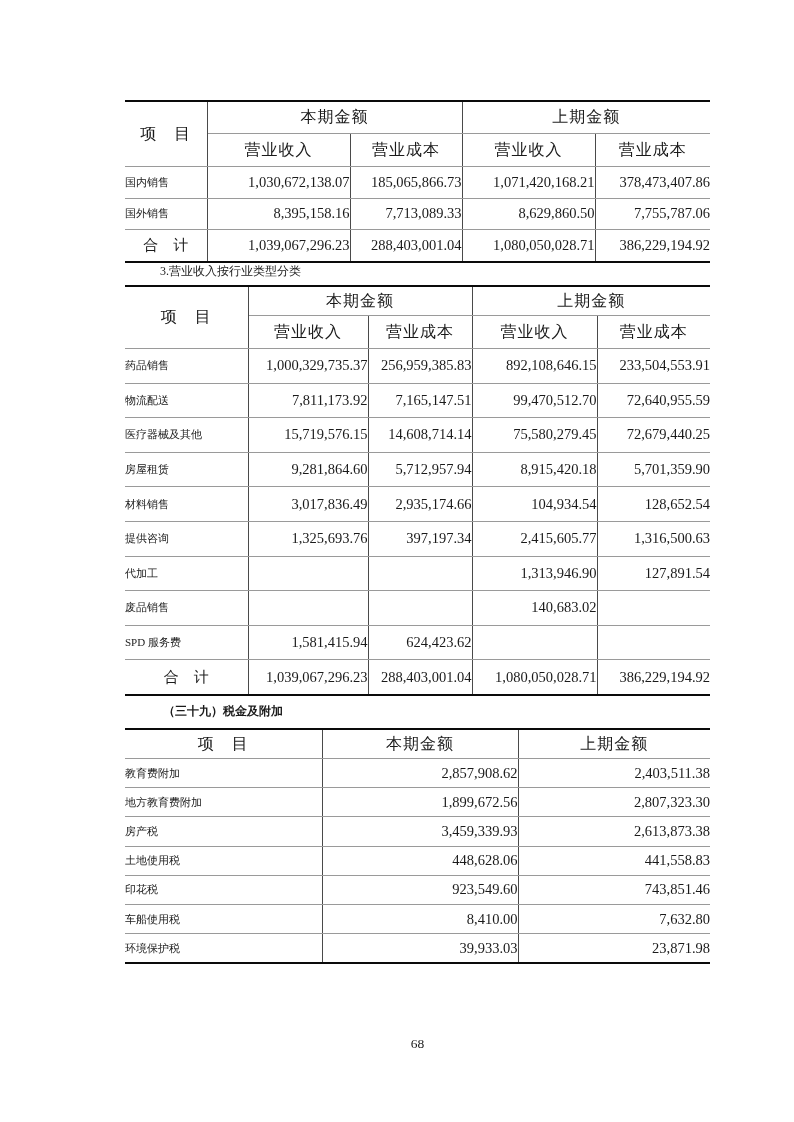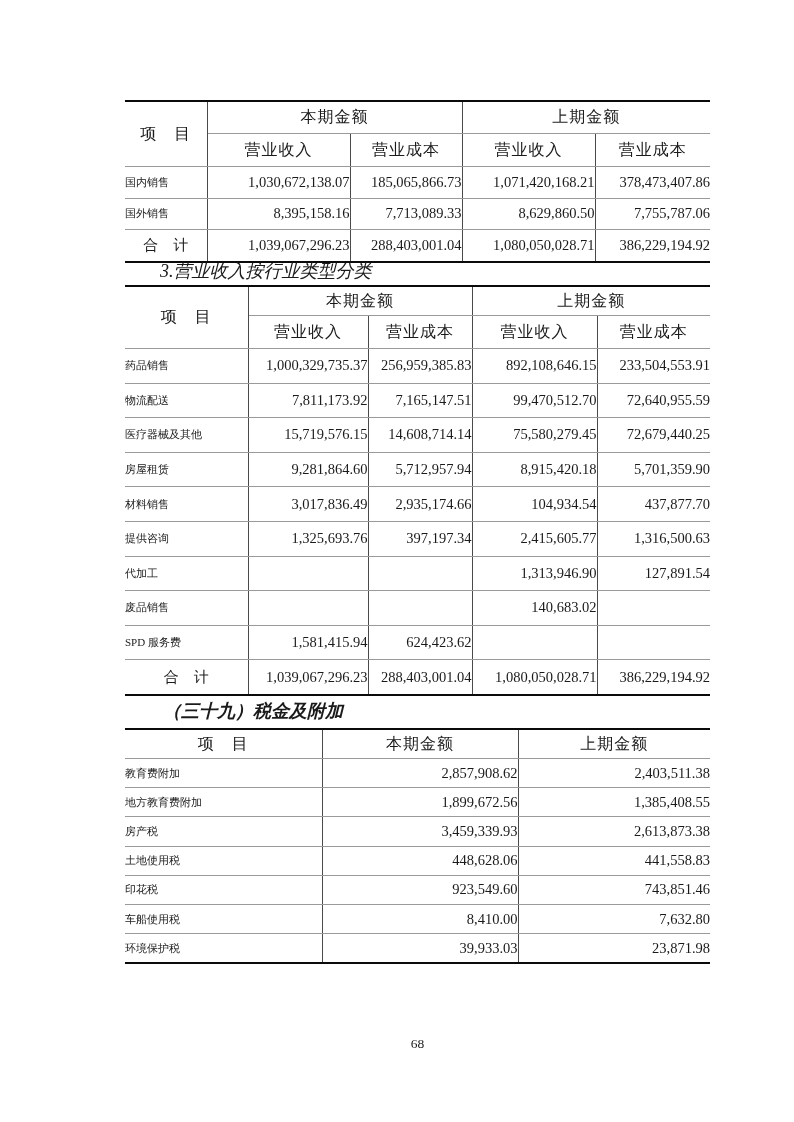--- a/index.html
+++ b/index.html
@@ -45,24 +45,23 @@
     text-align:right;
     padding-right:9px;
     font-size:14.5px;
   }
   td.total{
     text-align:center;
     font-size:15px;
   }
   .sec-title{
     position:absolute;
-    font-size:18px;
+    font-size:12px;
     line-height:26px;
     white-space:nowrap;
-    font-style:italic;
   }
   .bold{font-weight:bold;}
   .page-num{
     position:absolute;
     left:125px;
     width:585px;
     text-align:center;
     font-size:13.5px;
   }
   
@@ -172,21 +171,21 @@
         <td class="num">9,281,864.60</td>
         <td class="num">5,712,957.94</td>
         <td class="num">8,915,420.18</td>
         <td class="num">5,701,359.90</td>
       </tr>
       <tr class="dr">
         <td class="lbl">材料销售</td>
         <td class="num">3,017,836.49</td>
         <td class="num">2,935,174.66</td>
         <td class="num">104,934.54</td>
-        <td class="num">437,877.70</td>
+        <td class="num">128,652.54</td>
       </tr>
       <tr class="dr">
         <td class="lbl">提供咨询</td>
         <td class="num">1,325,693.76</td>
         <td class="num">397,197.34</td>
         <td class="num">2,415,605.77</td>
         <td class="num">1,316,500.63</td>
       </tr>
       <tr class="dr">
         <td class="lbl">代加工</td>
@@ -234,21 +233,21 @@
         <td class="hd">上期金额</td>
       </tr>
       <tr class="dr">
         <td class="lbl">教育费附加</td>
         <td class="num">2,857,908.62</td>
         <td class="num">2,403,511.38</td>
       </tr>
       <tr class="dr">
         <td class="lbl">地方教育费附加</td>
         <td class="num">1,899,672.56</td>
-        <td class="num">1,385,408.55</td>
+        <td class="num">2,807,323.30</td>
       </tr>
       <tr class="dr">
         <td class="lbl">房产税</td>
         <td class="num">3,459,339.93</td>
         <td class="num">2,613,873.38</td>
       </tr>
       <tr class="dr">
         <td class="lbl">土地使用税</td>
         <td class="num">448,628.06</td>
         <td class="num">441,558.83</td>

